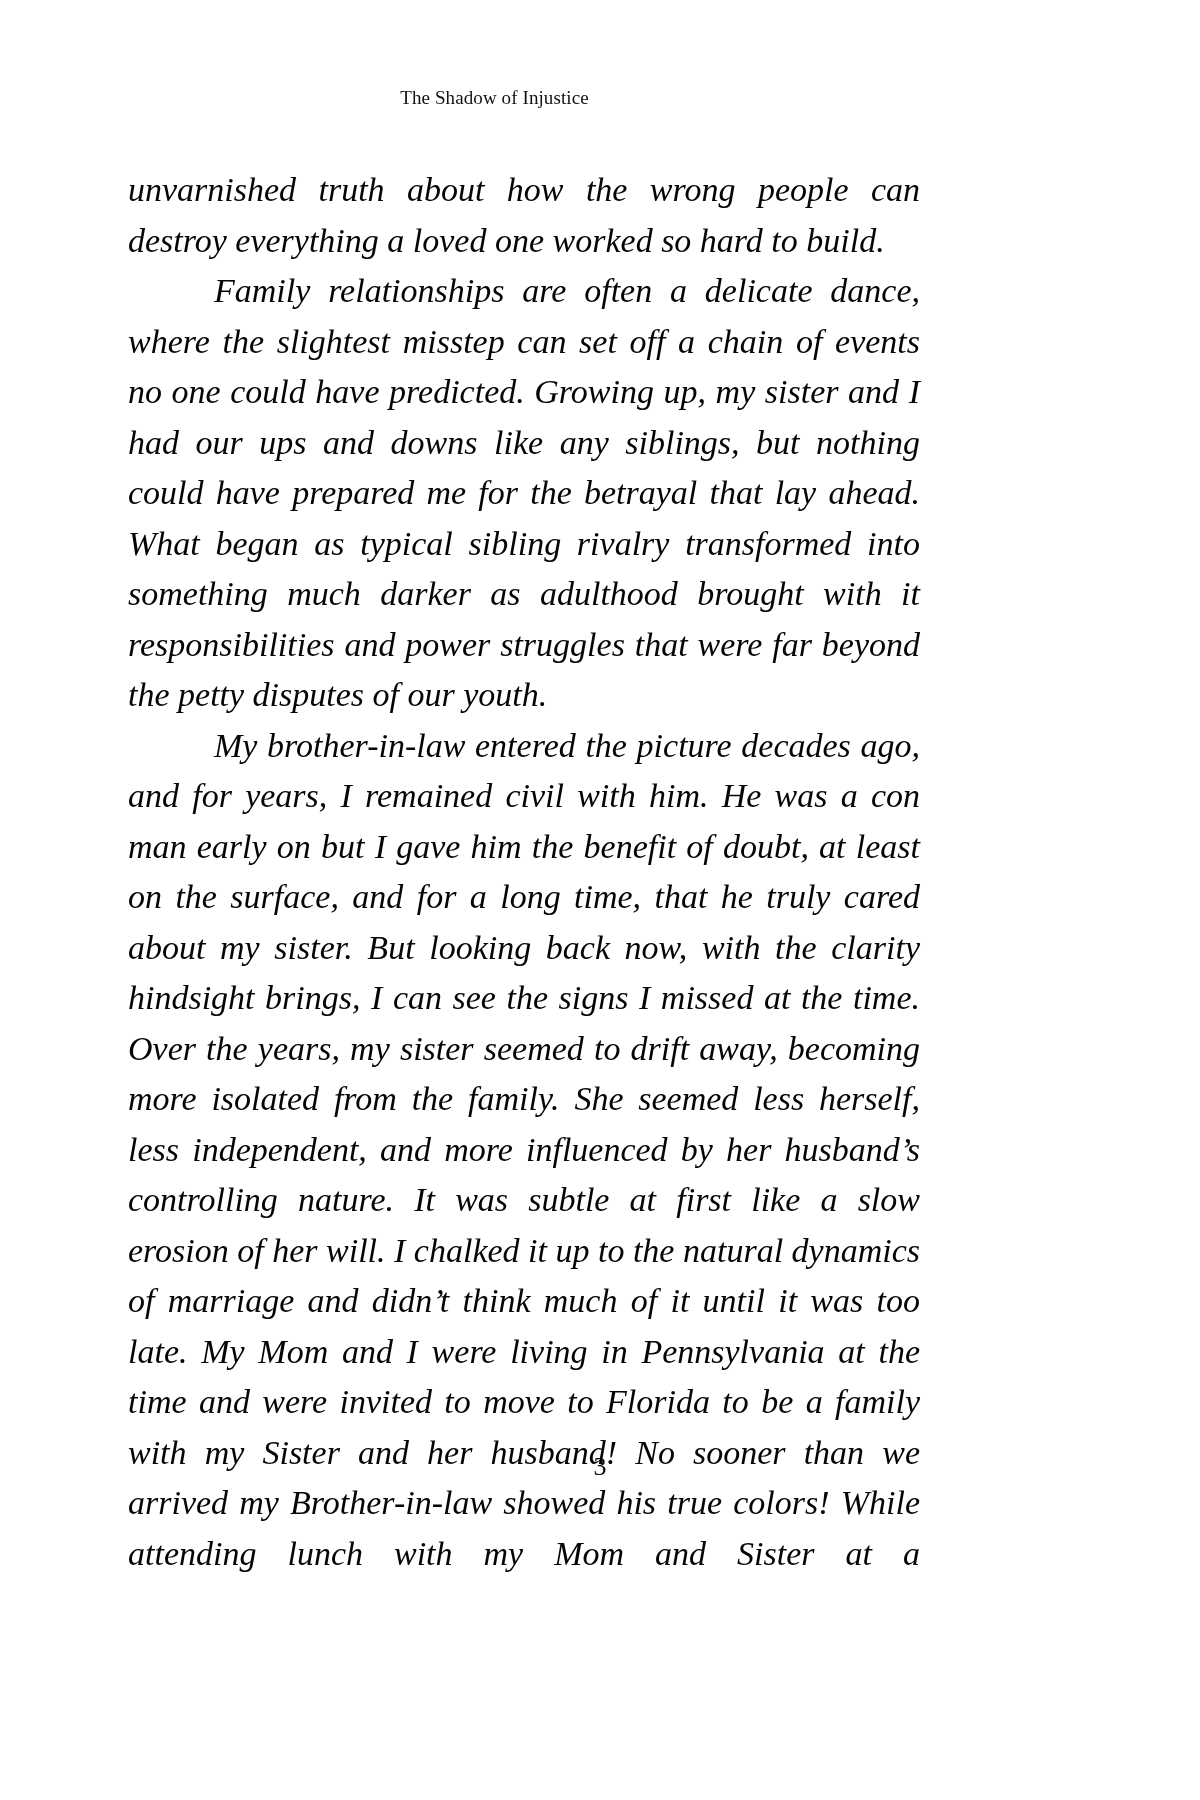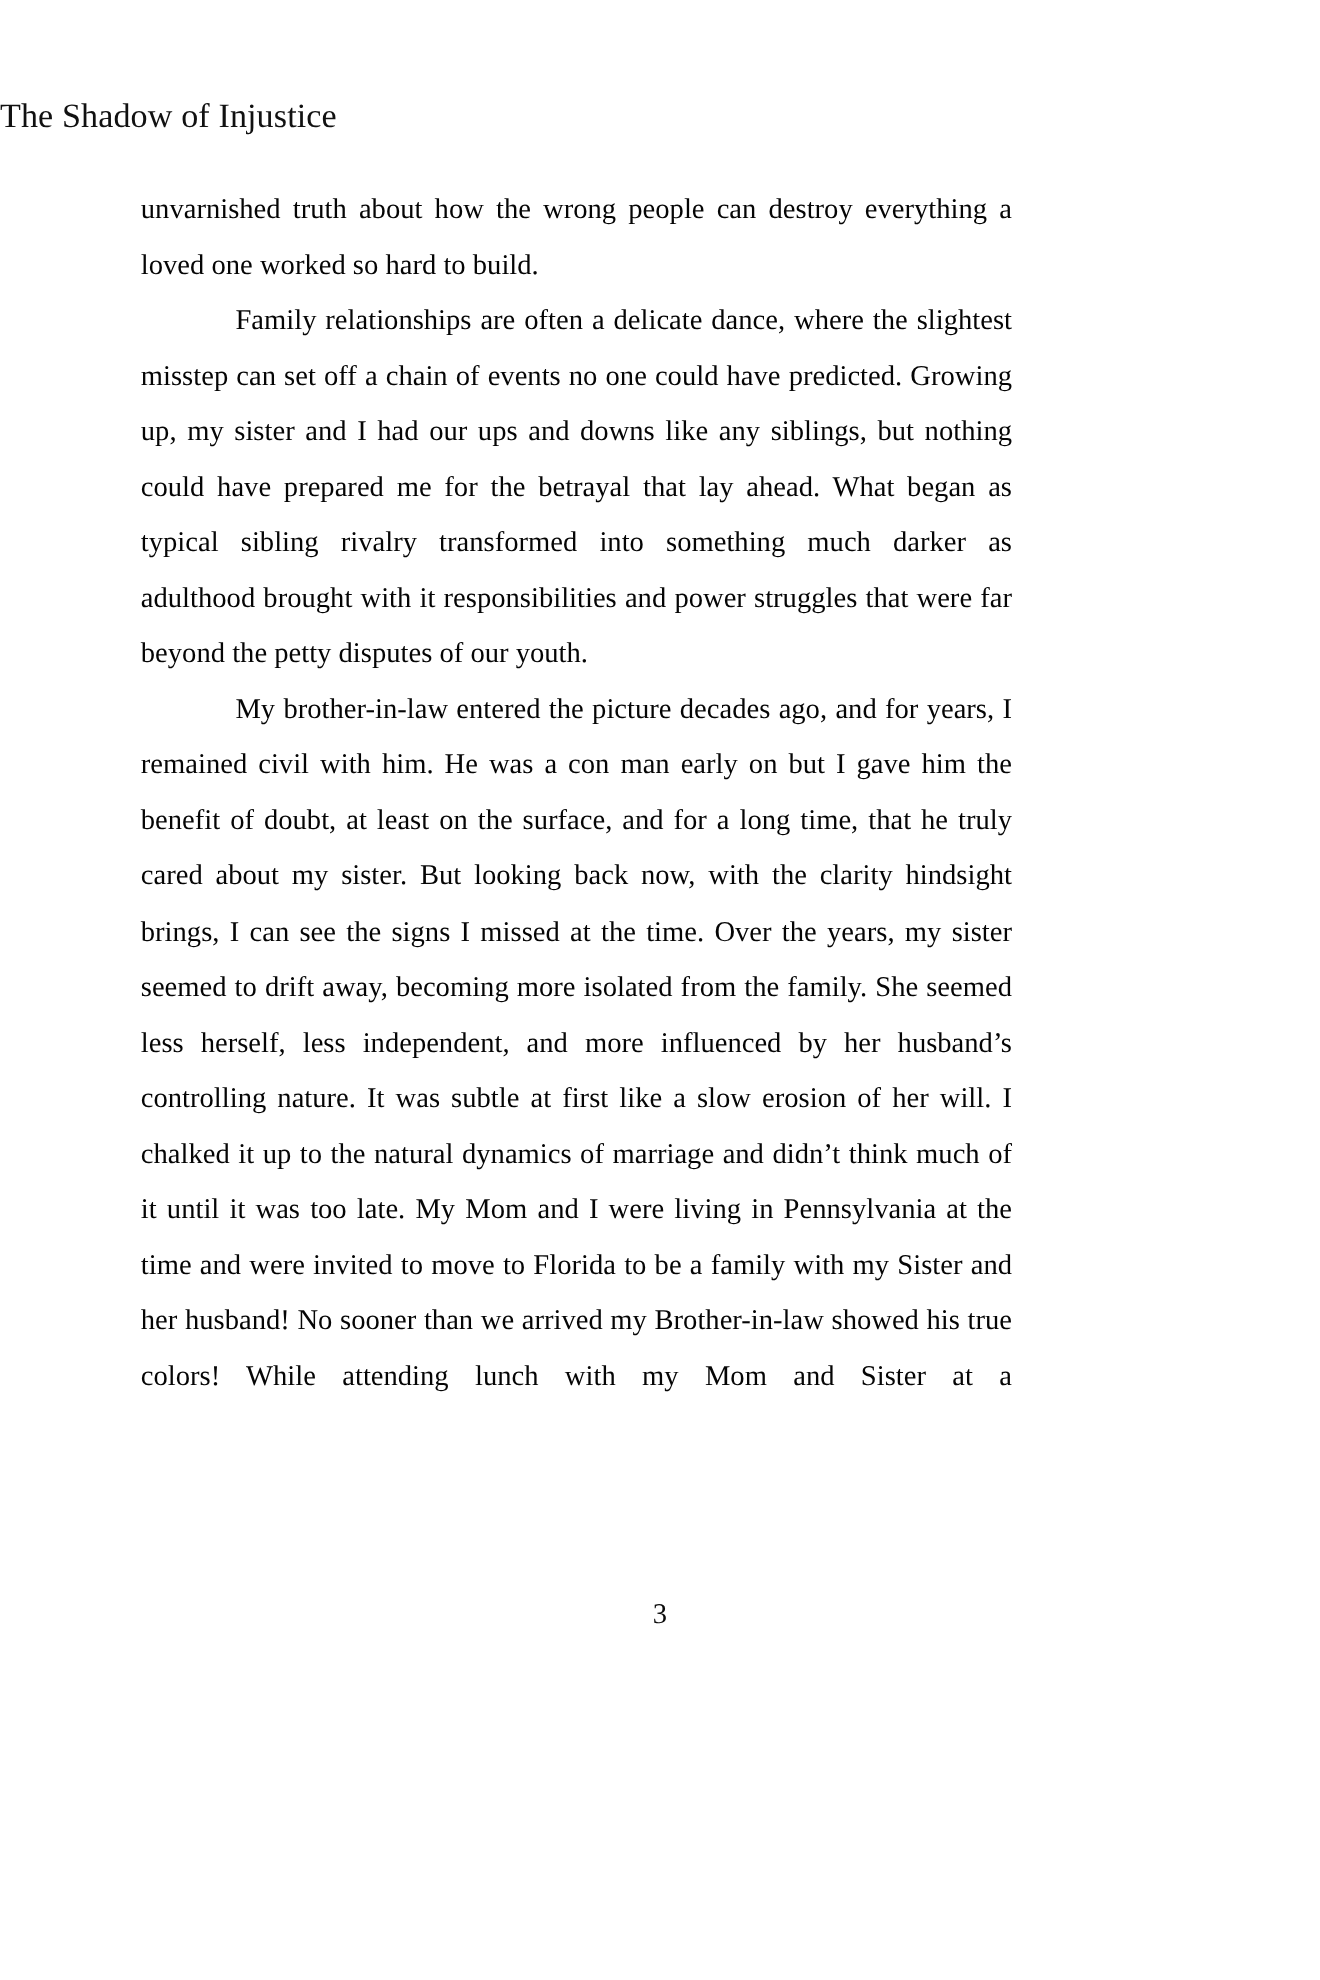--- a/index.html
+++ b/index.html
@@ -19,43 +19,44 @@
     color: #000000;
     -webkit-font-smoothing: antialiased;
   }
 
   
   .running-header {
     position: absolute;
     top: 88px;
     left: 0;
     width: 989px;
-    text-align: left;
-    font-size: 31px;
+    text-align: center;
+    font-size: 19px;
     line-height: 1.1;
     letter-spacing: 0.1px;
     color: #111111;
   }
 
   
   .text-block {
     position: absolute;
     top: 165px;
     left: 128px;
     width: 792px;
   }
 
   .para {
     margin: 0 0 0 0;
-    font-size: 26px;
+    font-size: 34px;
     line-height: 50.5px;
     text-align: justify;
     text-justify: inter-word;
     color: #050505;
     hyphens: none;
+    font-style: italic;
     -webkit-hyphens: none;
   }
 
   .para.indent {
     text-indent: 86px;
   }
 
   
   .para:after {
     content: "";

